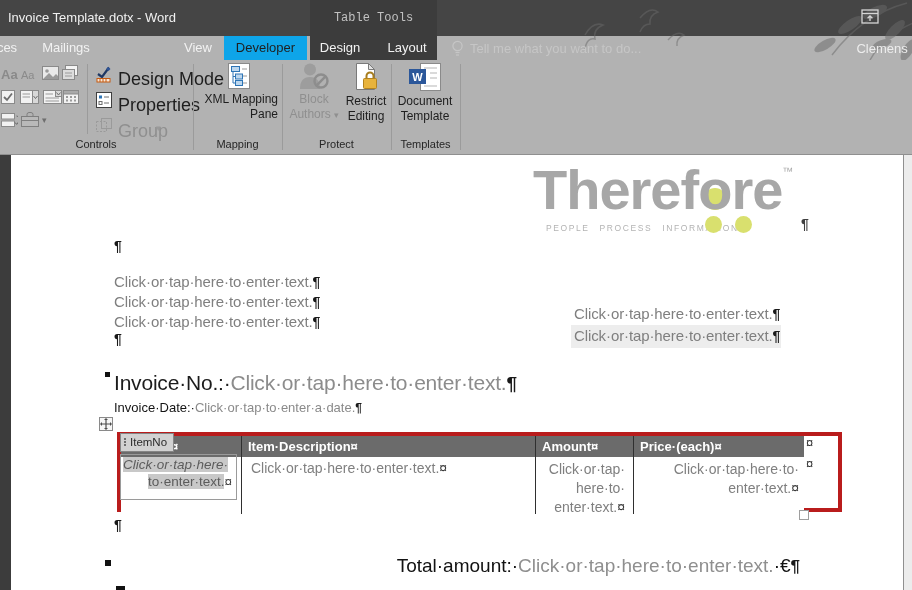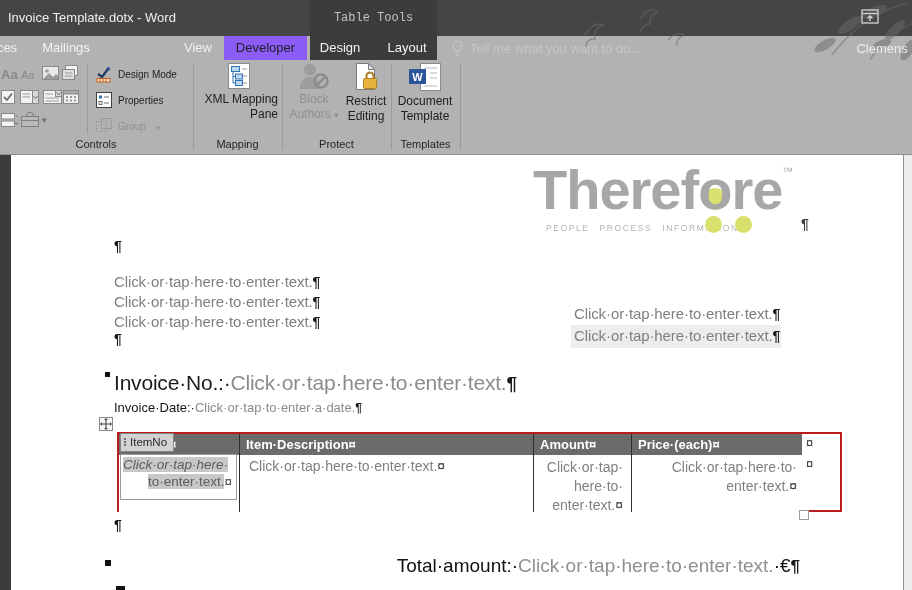--- a/index.html
+++ b/index.html
@@ -8,28 +8,28 @@
        -webkit-font-smoothing:antialiased;}
   .abs{position:absolute;}
 
   
   .titlebar{left:0;top:0;width:912px;height:36px;background:#454545;}
   .ctx-panel{left:310px;top:0;width:127px;height:60px;background:#3c3c3c;}
   .win-title{left:8px;top:10px;font-size:13px;color:#f0f0f0;white-space:nowrap;}
   .ctx-label{left:310px;top:11px;width:127px;text-align:center;font-size:12px;color:#c2c2c2;font-family:Liberation Mono, monospace;}
   .user-name{right:-8px;top:41px;font-size:13px;color:#ededed;white-space:nowrap;}
   .tab{top:36px;height:24px;line-height:24px;font-size:13px;color:#f2f2f2;text-align:center;cursor:default;}
-  .tab.sel{background:#8b5cf6;color:#1f1f1f;}
+  .tab.sel{background:#0ea5e9;color:#1f1f1f;}
   .tellme{left:470px;top:41px;font-size:13px;color:#c6c6c6;white-space:nowrap;}
 
   
   .ribbon{left:0;top:60px;width:912px;height:95px;background:#b2b2b2;border-bottom:1px solid #8f8f8f;box-sizing:border-box;}
   .vsep{position:absolute;width:1px;background:#9b9b9b;top:64px;height:86px;}
   .grp-label{position:absolute;top:138px;font-size:11px;color:#262626;text-align:center;}
-  .rbtn-label{font-size:10px;color:#1e1e1e;white-space:nowrap;}
+  .rbtn-label{font-size:18px;color:#1e1e1e;white-space:nowrap;}
   .rbtn-label.dis{color:#8f8f8f;}
   .bigbtn{position:absolute;top:62px;width:78px;height:74px;text-align:center;}
   .bigbtn .cap{font-size:12px;color:#1e1e1e;line-height:15px;margin-top:2px;}
   .bigbtn.dis .cap{color:#8f8f8f;}
   .txticon{font-weight:bold;color:#8a8a8a;font-size:12px;}
 
   
   .canvas-strip{left:0;top:155px;width:11px;height:435px;background:#3c3c3c;}
   .page{left:11px;top:155px;width:892px;height:435px;background:#ffffff;}
   .scrollbar{left:903px;top:155px;width:9px;height:435px;background:#ececec;border-left:1px solid #8f8f8f;box-sizing:border-box;}
@@ -45,21 +45,21 @@
   .logo-tag{font-size:8.5px;color:#b3b3b3;letter-spacing:1.6px;word-spacing:6px;white-space:nowrap;}
   .gdot{position:absolute;border-radius:50%;background:#d9e06e;}
 
   
   .inv-no{font-size:21px;color:#1c1c1c;letter-spacing:-0.2px;white-space:nowrap;}
   .inv-no .ph2{color:#8c8c8c;}
   .inv-date{font-size:13px;color:#141414;white-space:nowrap;}
   .inv-date .ph3{color:#8a8a8a;}
 
   
-  .tbl{left:117px;top:432px;width:725px;height:80px;border:2px solid #b91c1c;box-sizing:border-box;}
+  .tbl{left:117px;top:432px;width:725px;height:80px;border:4px solid #b91c1c;box-sizing:border-box;}
   .th{position:absolute;top:0;height:21px;background:#6b6b6b;color:#fff;font-weight:bold;
       font-size:13px;line-height:21px;padding-left:6px;box-sizing:border-box;border-right:1px solid #2f2f2f;white-space:nowrap;overflow:hidden;}
   .td{position:absolute;top:21px;height:57px;background:#fff;border-right:1px solid #2f2f2f;box-sizing:border-box;font-size:14px;color:#7f7f7f;}
   .cc-tag{left:120px;top:433px;height:17px;line-height:17px;background:#d2d2d2;border:1px solid #858585;
           font-size:11.5px;color:#2b2b2b;padding:0 6px 0 9px;white-space:nowrap;}
   .tag-dots{position:absolute;left:3px;top:4px;width:2px;height:2px;background:#6e6e6e;
             box-shadow:0 3px 0 #6e6e6e,0 6px 0 #6e6e6e;}
   .cc-box{left:120px;top:454px;width:117px;height:46px;border:1px solid #9a9a9a;box-sizing:border-box;font-size:13.5px;}
   .cc-box .hl{background:#c8c8c8;color:#5c5c5c;}
   .rmark{font-size:13px;color:#2f2f2f;}

